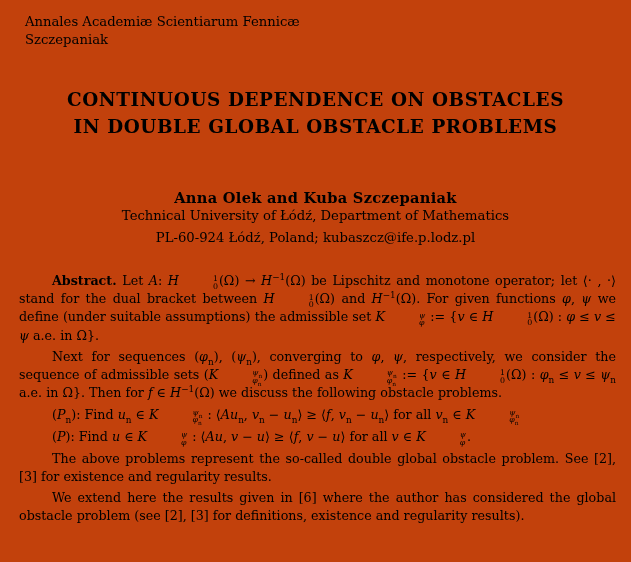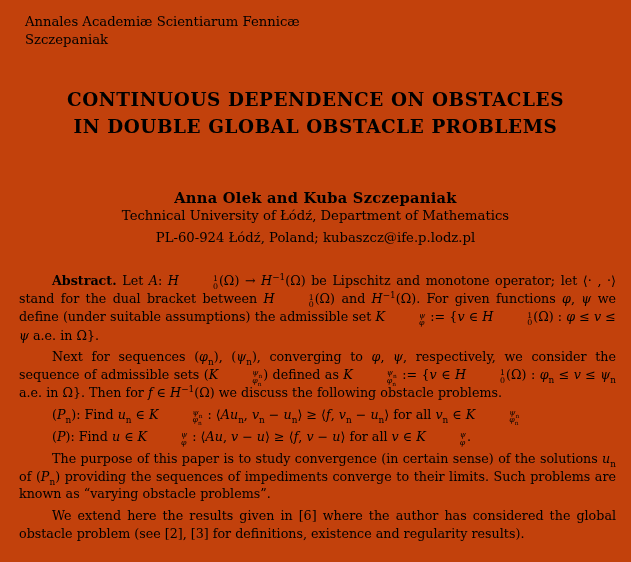--- a/index.html
+++ b/index.html
@@ -97,17 +97,17 @@
   <div class="affiliation">
     <div>Technical University of Łódź, Department of Mathematics</div>
     <div>PL-60-924 Łódź, Poland; kubaszcz@ife.p.lodz.pl</div>
   </div>
 
   <div class="abstract">
     <p><b>Abstract.</b> Let <i>A</i>: <i>H</i><span class="ss"><span>1</span><span>0</span></span>(Ω) → <i>H</i><sup>−1</sup>(Ω) be Lipschitz and monotone operator; let ⟨· , ·⟩ stand for the dual bracket between <i>H</i><span class="ss"><span>1</span><span>0</span></span>(Ω) and <i>H</i><sup>−1</sup>(Ω). For given functions <i>φ</i>, <i>ψ</i> we define (under suitable assumptions) the admissible set <i>K</i><span class="ss"><span><i>ψ</i></span><span><i>φ</i></span></span> := {<i>v</i> ∈ <i>H</i><span class="ss"><span>1</span><span>0</span></span>(Ω) : <i>φ</i> ≤ <i>v</i> ≤ <i>ψ</i> a.e. in Ω}.</p>
     <p>Next for sequences (<i>φ</i><sub>n</sub>), (<i>ψ</i><sub>n</sub>), converging to <i>φ</i>, <i>ψ</i>, respectively, we consider the sequence of admissible sets (<i>K</i><span class="ss"><span><i>ψ</i><sub>n</sub></span><span><i>φ</i><sub>n</sub></span></span>) defined as <i>K</i><span class="ss"><span><i>ψ</i><sub>n</sub></span><span><i>φ</i><sub>n</sub></span></span> := {<i>v</i> ∈ <i>H</i><span class="ss"><span>1</span><span>0</span></span>(Ω) : <i>φ</i><sub>n</sub> ≤ <i>v</i> ≤ <i>ψ</i><sub>n</sub> a.e. in Ω}. Then for <i>f</i> ∈ <i>H</i><sup>−1</sup>(Ω) we discuss the following obstacle problems.</p>
     <p>(<i>P</i><sub>n</sub>): Find <i>u</i><sub>n</sub> ∈ <i>K</i><span class="ss"><span><i>ψ</i><sub>n</sub></span><span><i>φ</i><sub>n</sub></span></span> : ⟨<i>Au</i><sub>n</sub>, <i>v</i><sub>n</sub> − <i>u</i><sub>n</sub>⟩ ≥ ⟨<i>f</i>, <i>v</i><sub>n</sub> − <i>u</i><sub>n</sub>⟩ for all <i>v</i><sub>n</sub> ∈ <i>K</i><span class="ss"><span><i>ψ</i><sub>n</sub></span><span><i>φ</i><sub>n</sub></span></span></p>
     <p>(<i>P</i>): Find <i>u</i> ∈ <i>K</i><span class="ss"><span><i>ψ</i></span><span><i>φ</i></span></span> : ⟨<i>Au</i>, <i>v</i> − <i>u</i>⟩ ≥ ⟨<i>f</i>, <i>v</i> − <i>u</i>⟩ for all <i>v</i> ∈ <i>K</i><span class="ss"><span><i>ψ</i></span><span><i>φ</i></span></span>.</p>
-    <p>The purpose of this paper is to study convergence (in certain sense) of the solutions <i>u</i><sub>n</sub> of (<i>P</i><sub>n</sub>) providing the sequences of impediments converge to their limits. Such problems are known as “varying obstacle problems”.</p>
+    <p>The above problems represent the so-called double global obstacle problem. See [2], [3] for existence and regularity results.</p>
     <p>We extend here the results given in [6] where the author has considered the global obstacle problem (see [2], [3] for definitions, existence and regularity results).</p>
   </div>
 
 </div>
 
 </body></html>

